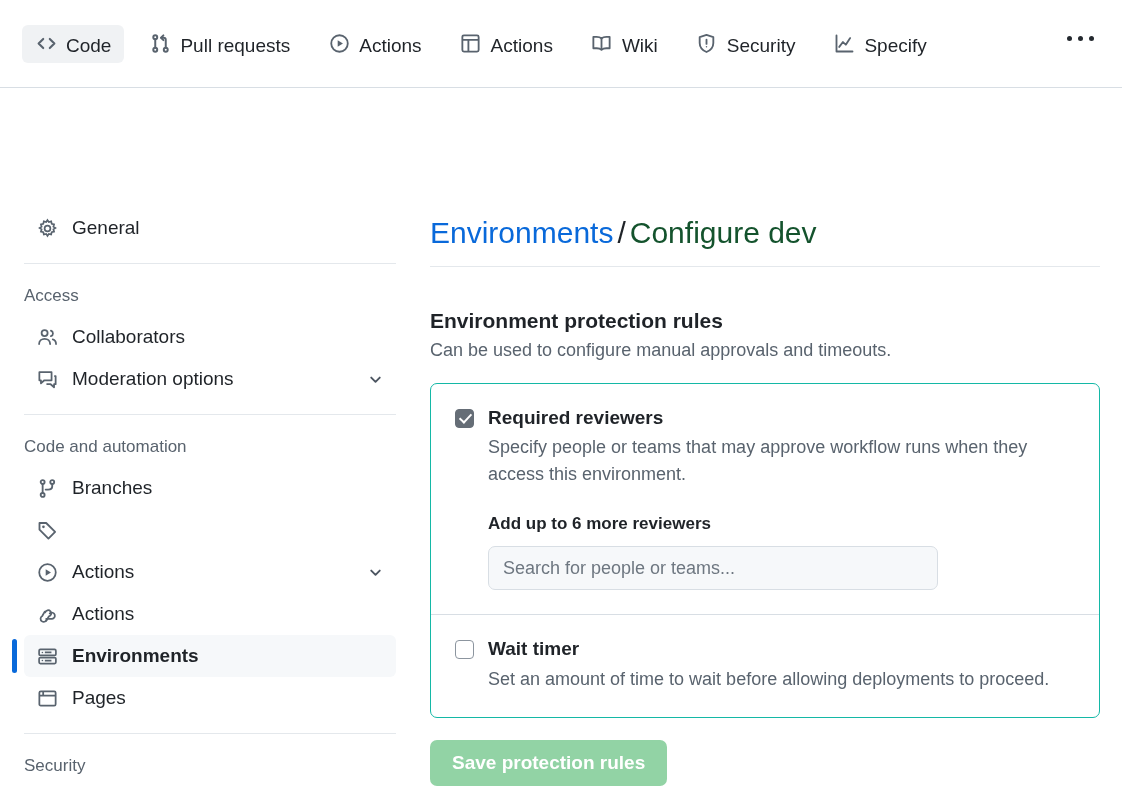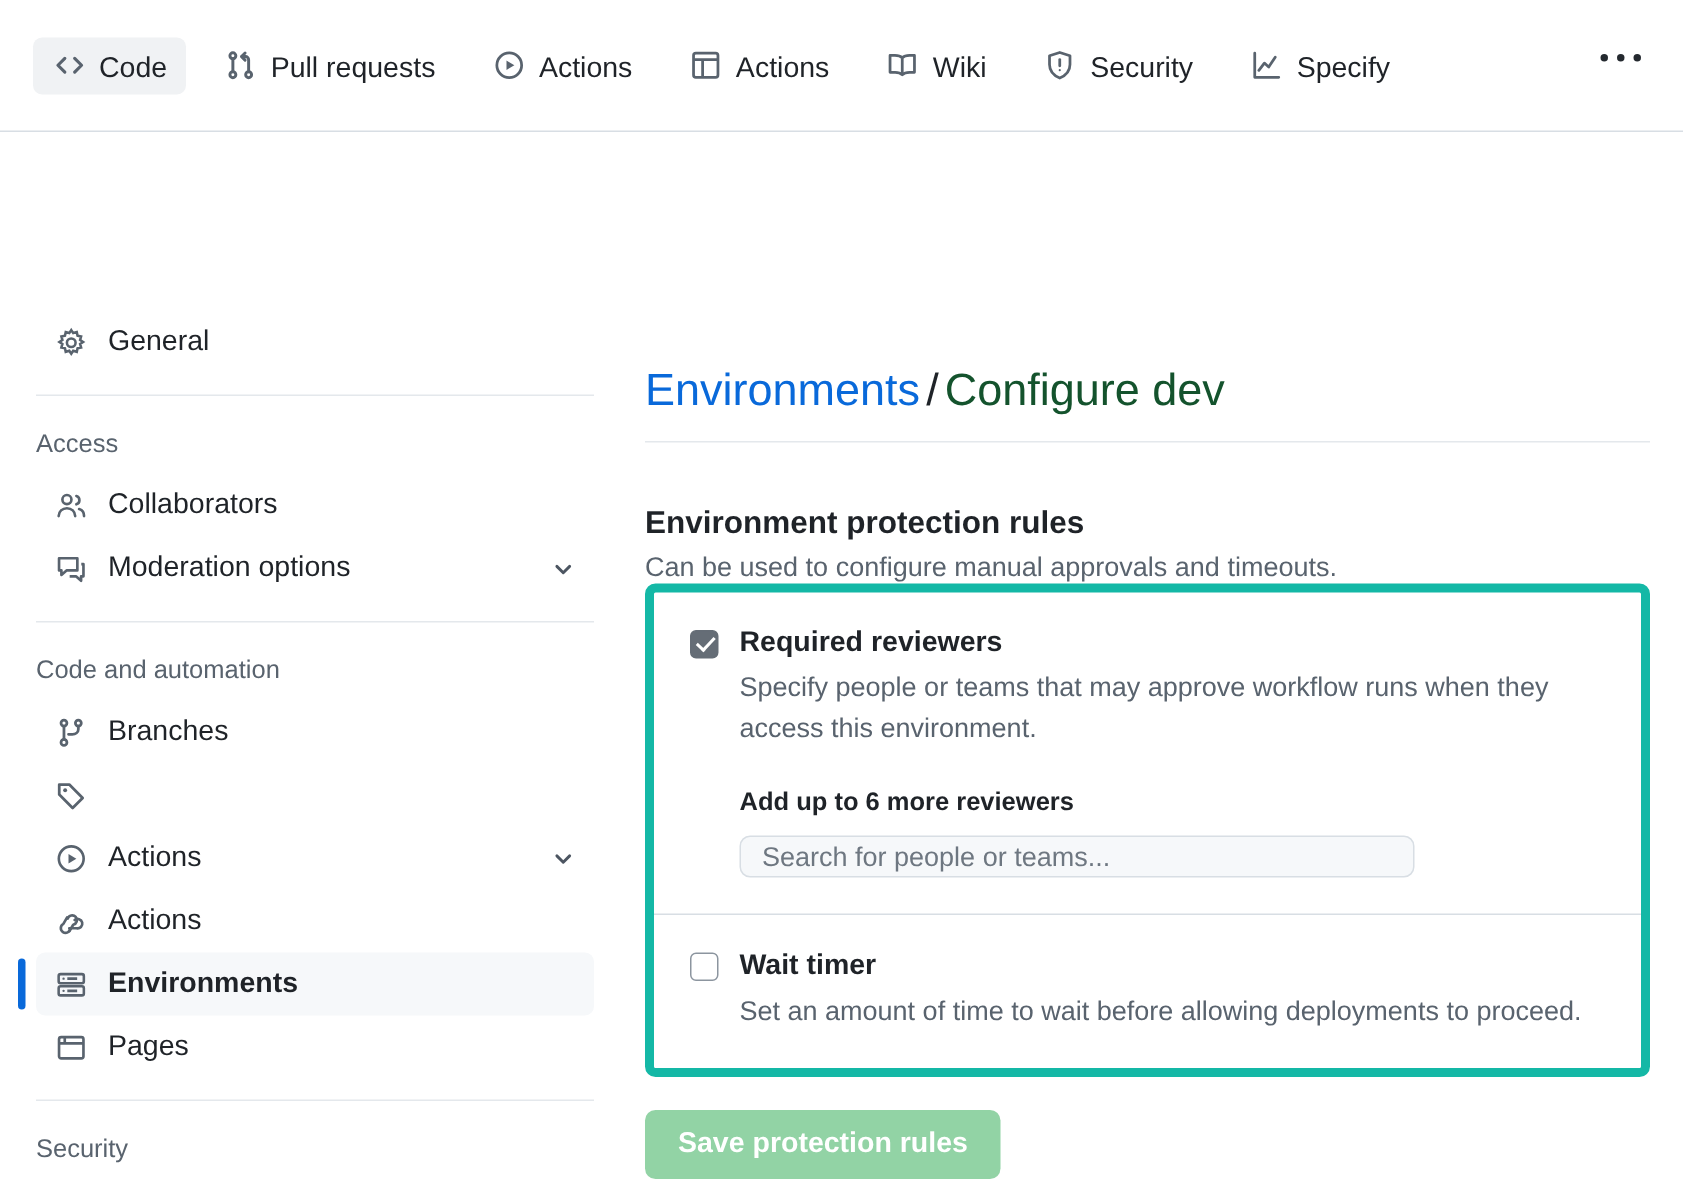--- a/index.html
+++ b/index.html
@@ -115,21 +115,22 @@
     color: #1f2328;
     margin-top: 42px;
   }
   .section-sub {
     font-size: 18px;
     color: #59636e;
     margin-top: 7px;
   }
 
   .card {
-    border: 6px solid #14b8a6;
+    margin-top: 22px;
+    border: 1px solid #14b8a6;
     border-radius: 7px;
     background: #fff;
     overflow: hidden;
   }
   .card-section { padding: 22px 24px 24px 24px; }
   .card-section + .card-section { border-top: 1px solid #d8dee4; }
 
   .rule-head { display:flex; align-items:flex-start; gap: 14px; }
   .cbx {
     width: 19px; height: 19px;
@@ -162,21 +163,21 @@
   .rule-body { padding-left: 33px; }
   .field-label {
     font-size: 17px;
     font-weight: 700;
     color:#1f2328;
     margin-top: 26px;
   }
   .search-input {
     margin-top: 12px;
     width: 450px;
-    height: 28px;
+    height: 44px;
     border: 1px solid #d8dee4;
     border-radius: 7px;
     background: #f6f8fa;
     padding: 0 14px;
     font-size: 18px;
     color: #1f2328;
     font-family: "Liberation Sans", sans-serif;
     outline: none;
   }
   .search-input::placeholder { color:#6e7781; }

